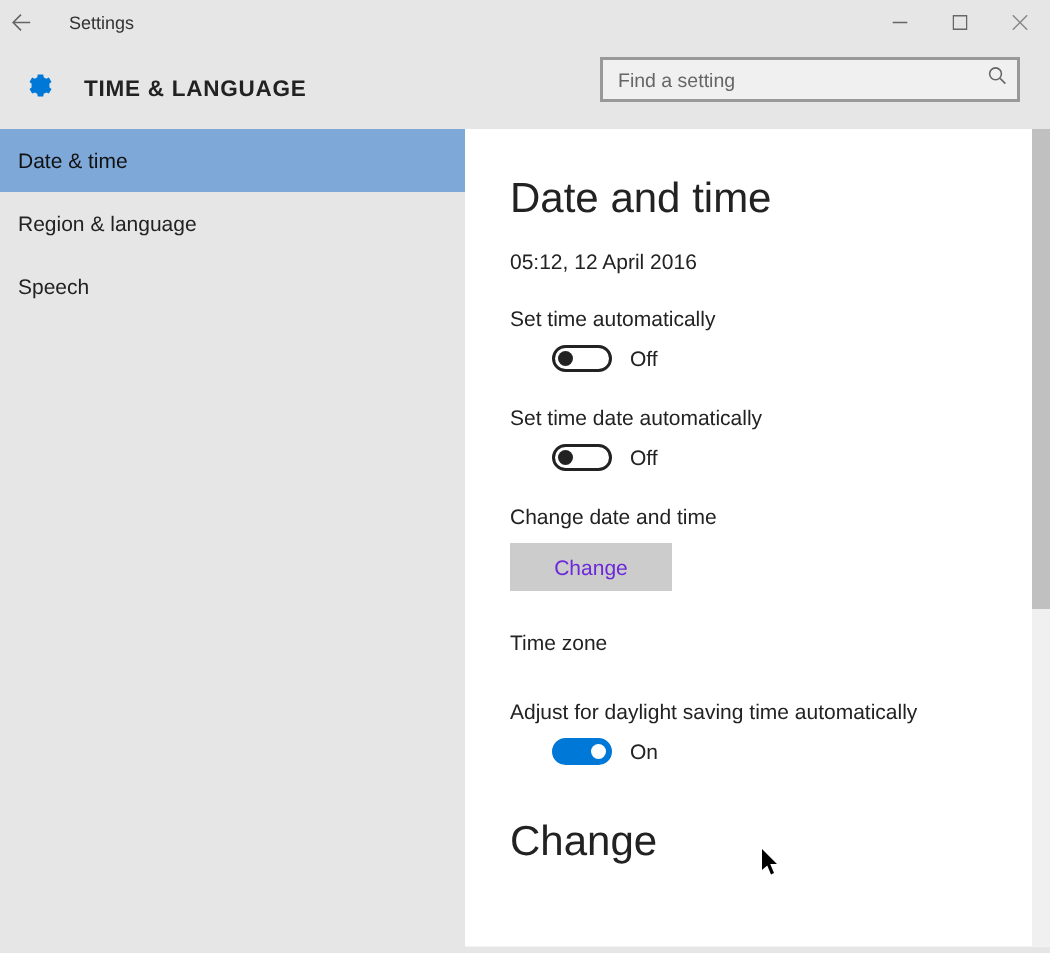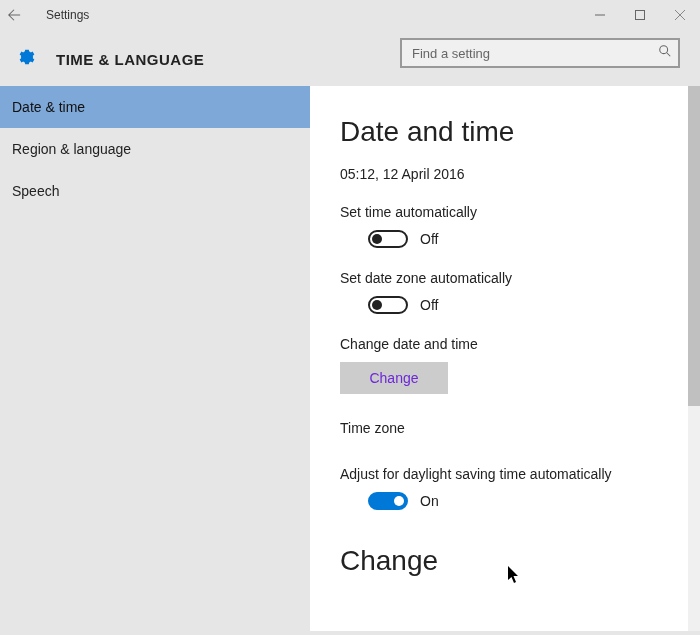--- a/index.html
+++ b/index.html
@@ -104,21 +104,21 @@
     <div class="datetime">05:12, 12 April 2016</div>
 
     <div class="label">Set time automatically</div>
     <div class="toggle-row">
       <div class="toggle">
           <div class="toggle-knob"></div>
         </div>
       <span class="toggle-text">Off</span>
     </div>
 
-    <div class="label">Set date zone automatically</div>
+    <div class="label">Set time date automatically</div>
     <div class="toggle-row">
       <div class="toggle">
           <div class="toggle-knob"></div>
         </div>
       <span class="toggle-text">Off</span>
     </div>
 
     <div class="label">Change date and time</div>
     <button class="change-btn">Change</button>
 

